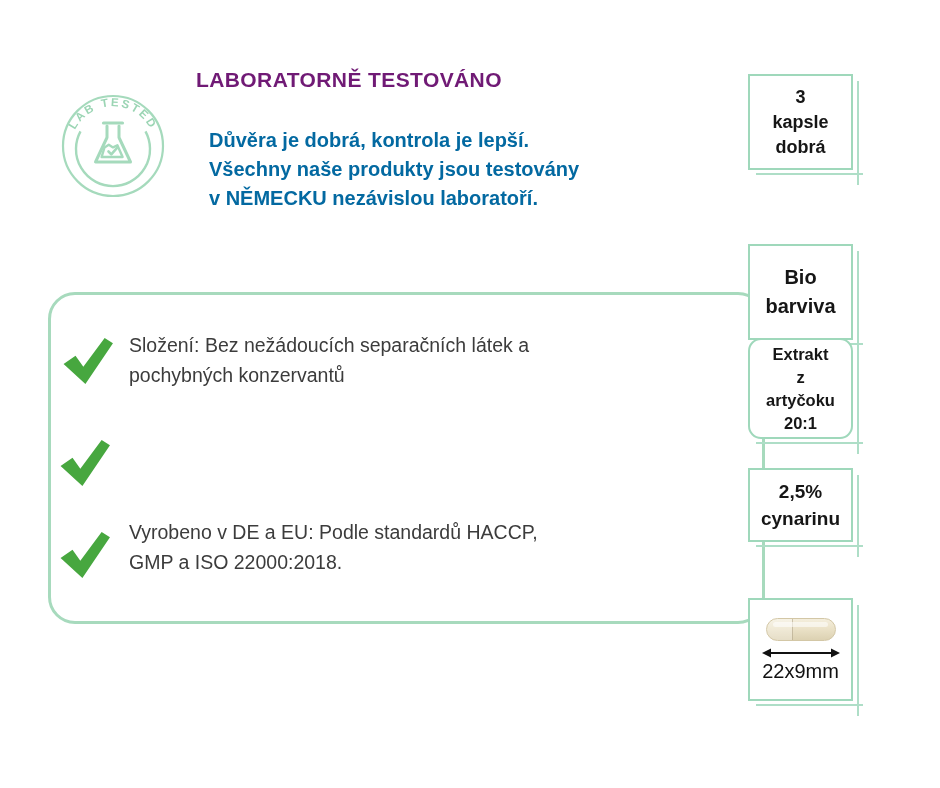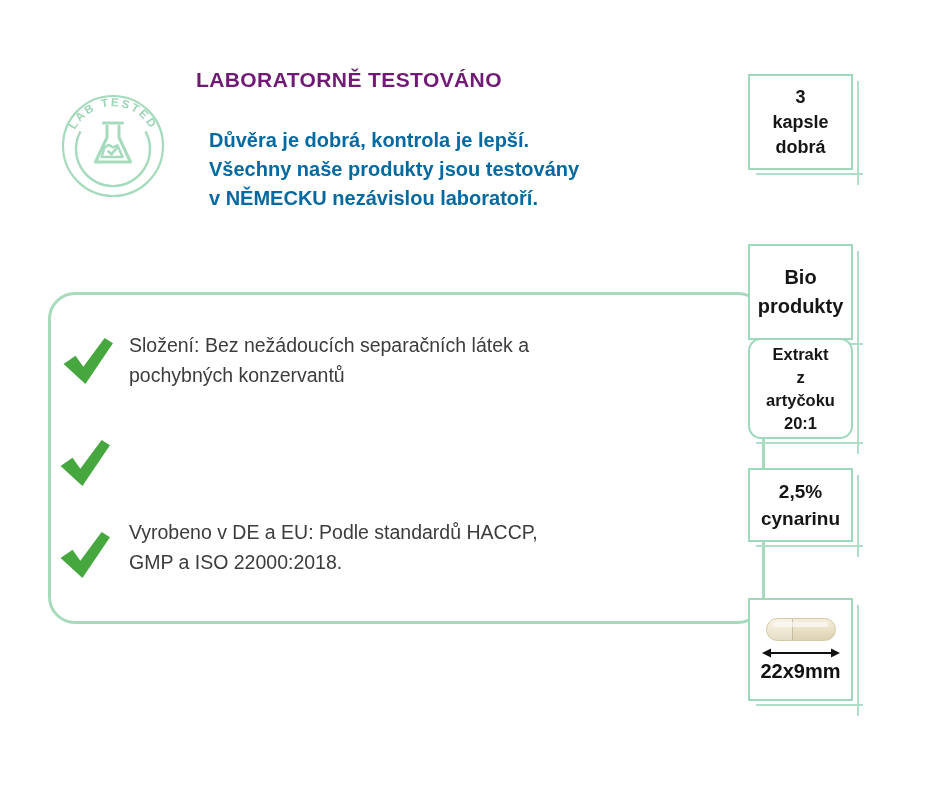--- a/index.html
+++ b/index.html
@@ -125,21 +125,21 @@
     content: "";
     position: absolute;
     left: 10%; top: 3px;
     width: 80%; height: 5px;
     border-radius: 4px;
     background: rgba(255,255,255,0.55);
   }
   .size-arrow { display: block; margin-bottom: 1px; }
   .size-label {
     font-size: 20px;
-    font-weight: 700;
+    font-weight: 400;
     letter-spacing: 0px;
     color: #111111;
   }
 </style>
 </head>
 <body>
 
 <div class="canvas">
 
   <div class="badge-wrap">
@@ -194,21 +194,21 @@
   </div>
 
   <div class="info-box box-1">
     <div>3</div>
     <div>kapsle</div>
     <div>dobrá</div>
   </div>
 
   <div class="info-box box-2">
     <div>Bio</div>
-    <div>produkty</div>
+    <div>barviva</div>
   </div>
 
   <div class="info-box box-3">
     <div>Extrakt</div>
     <div>z</div>
     <div>artyčoku</div>
     <div>20:1</div>
   </div>
 
   <div class="info-box box-4">

